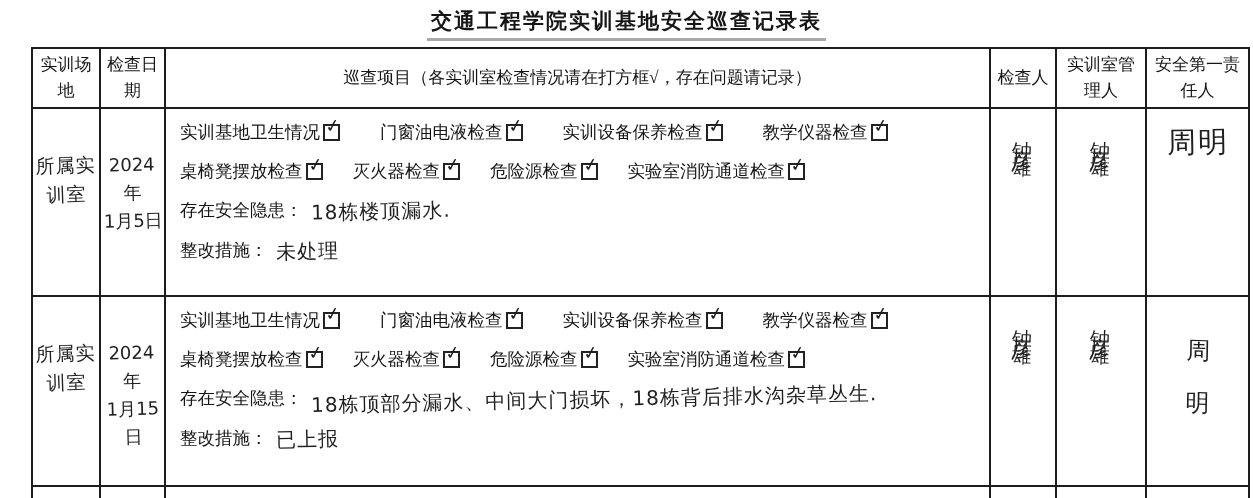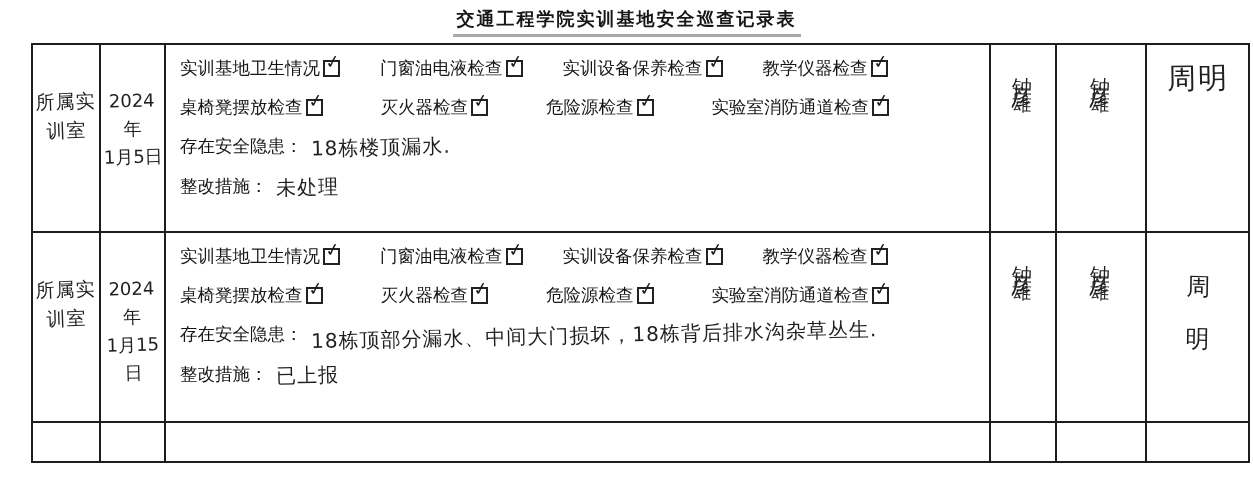--- a/index.html
+++ b/index.html
@@ -7,21 +7,21 @@
     width:1253px;height:498px;
     background:#ffffff;
     overflow:hidden;
     position:relative;
     font-family:"Liberation Serif", serif;
     color:#161616;
   }
   .doc-title{
     text-align:center;
     margin-top:7px;
-    font-size:18px;
+    font-size:21px;
     font-weight:bold;
     letter-spacing:2px;
   }
   .doc-title .t-inner{
     display:inline-block;
     border-bottom:3px solid #a9a9a9;
     padding:0 4px 3px 4px;
   }
   table.record{
     border-collapse:collapse;
@@ -49,21 +49,21 @@
 
   
   .items-cell{padding:11px 10px 0 14px !important;}
   .check-line{
     display:flex;
     font-size:17.5px;
     margin-bottom:15px;
     white-space:nowrap;
   }
   .gap1{gap:40px;}
-  .gap2{gap:58px;}
+  .gap2{gap:30px;}
   .check-item{display:flex;align-items:center;}
   .cbox{
     display:inline-block;
     width:13px;height:13px;
     border:2px solid #222;
     margin-left:3px;
     position:relative;
     flex:0 0 auto;
   }
   .cbox .tick{
@@ -148,20 +148,28 @@
   <colgroup>
     <col style="width:68px">
       <col style="width:65px">
       <col style="width:825px">
     <col style="width:66px">
       <col style="width:90px">
       <col style="width:103px">
   </colgroup>
 
   <tbody>
+      <tr class="hdr">
+    <th>实训场地</th>
+    <th>检查日期</th>
+    <th>巡查项目（各实训室检查情况请在打方框√，存在问题请记录）</th>
+    <th>检查人</th>
+    <th>实训室管理人</th>
+    <th>安全第一责任人</th>
+  </tr>
 
   <tr class="datarow1">
     <td class="site-cell">
       <span class="hw hw-site">所属实训室</span>
     </td>
     <td class="date-cell">
       <span class="hw hw-date">
         <span>2024年</span><br>
         <span>1月5日</span>
       </span>

